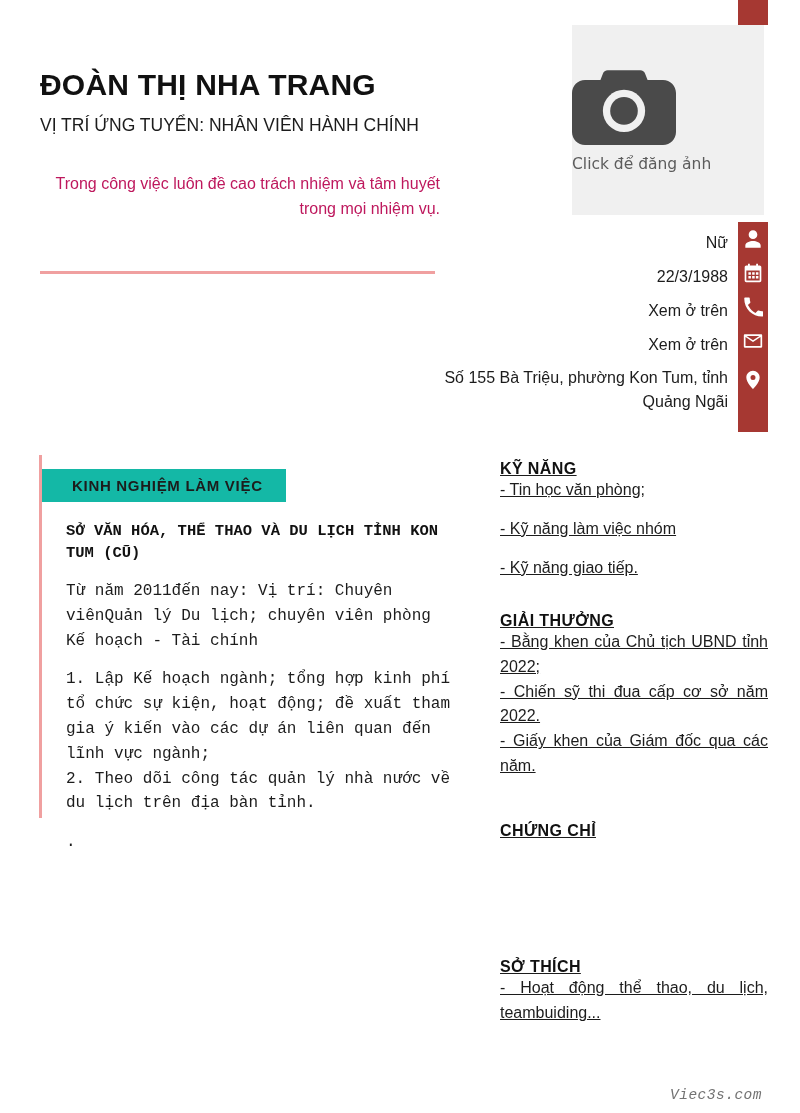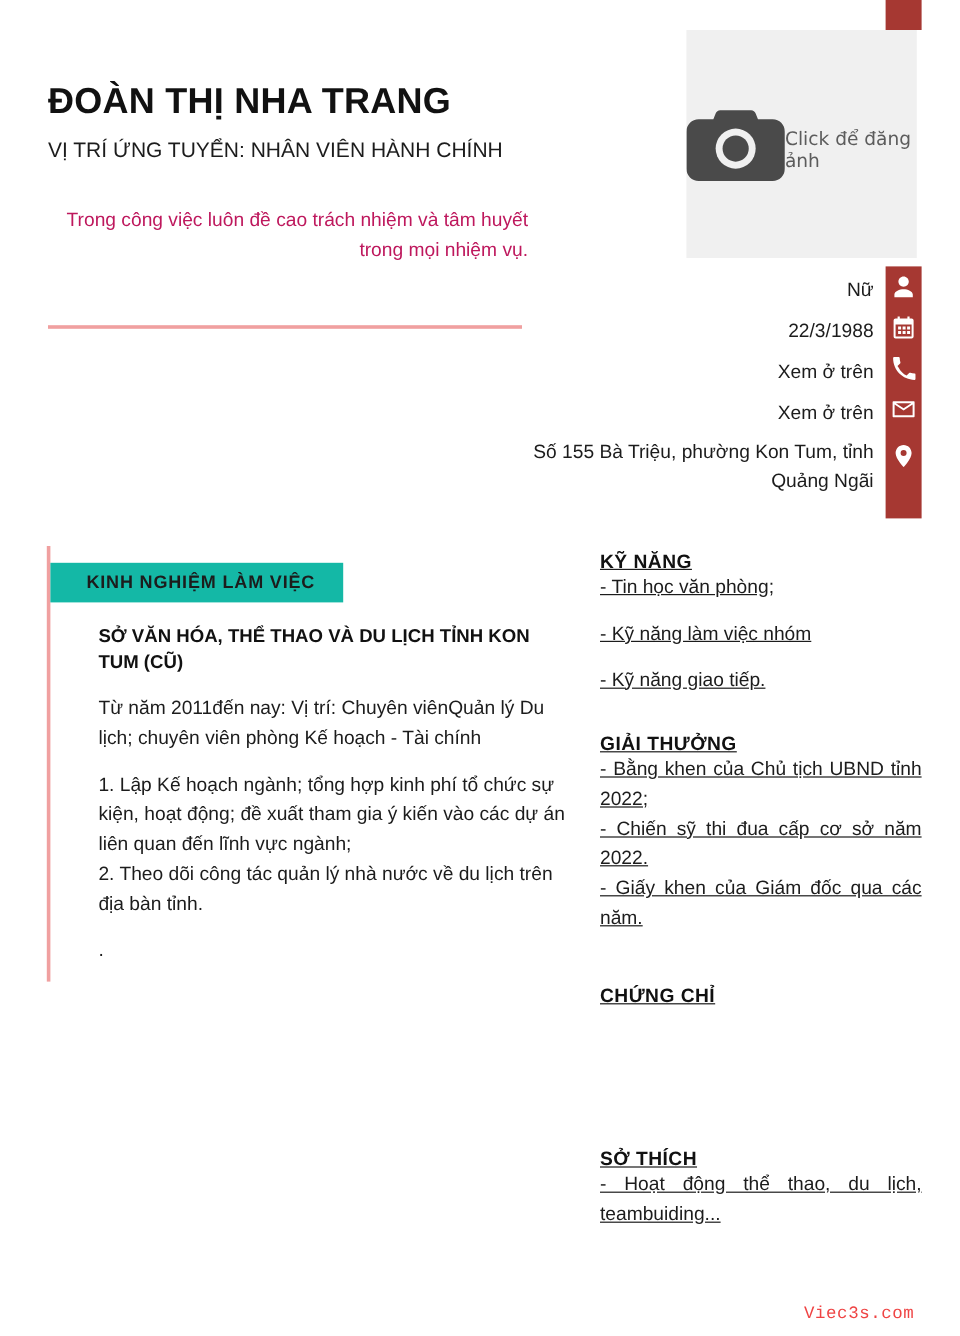--- a/index.html
+++ b/index.html
@@ -28,22 +28,22 @@
 
   
   .photo-box {
     position: absolute;
     left: 572px;
     top: 25px;
     width: 192px;
     height: 190px;
     background: #f0f0f0;
     display: flex;
-    flex-direction: row;
-    align-items: center;
+    flex-direction: column;
+    align-items: flex-start;
     justify-content: center;
   }
   .camera-icon {
     width: 104px;
     height: 78px;
     display: block;
   }
   .photo-caption {
     margin-top: 10px;
     font-size: 15.5px;
@@ -168,23 +168,24 @@
     padding-left: 30px;
   }
   .exp-heading span {
     font-size: 15px;
     font-weight: bold;
     letter-spacing: 0.7px;
     color: #1c1c1c;
   }
   .exp-body {
     position: absolute;
-    left: 82px;
+    left: 66px;
     top: 520px;
     width: 392px;
+    font-family: Liberation Mono, monospace;
   }
   .exp-org {
     font-size: 15.5px;
     font-weight: bold;
     line-height: 1.45;
     color: #111111;
   }
   .exp-para {
     margin-top: 14px;
     font-size: 16px;
@@ -210,22 +211,23 @@
   .sec-body.justified { text-align: justify; }
   .sec-body.compact .line { margin-bottom: 0; }
 
   
   .footer {
     position: absolute;
     right: 38px;
     bottom: 10px;
     font-family: "Liberation Mono", monospace;
     font-size: 14.5px;
-    color: #ef4444;
+    color: #737373;
     letter-spacing: 0.5px;
+    font-style: italic;
   }
 </style>
 </head>
 <body>
 
 <div class="top-red-tab"></div>
 
 <div class="photo-box">
   <svg class="camera-icon" viewBox="0 0 64 48" aria-hidden="true">
     <path fill="#4a4a4a" d="M22 2h20c1.4 0 2.6 0.9 3 2.2L46.5 8H56c4.4 0 8 3.6 8 8v24c0 4.4-3.6 8-8 8H8c-4.4 0-8-3.6-8-8V16c0-4.4 3.6-8 8-8h9.5l1.5-3.8C19.4 2.9 20.6 2 22 2z"></path>

